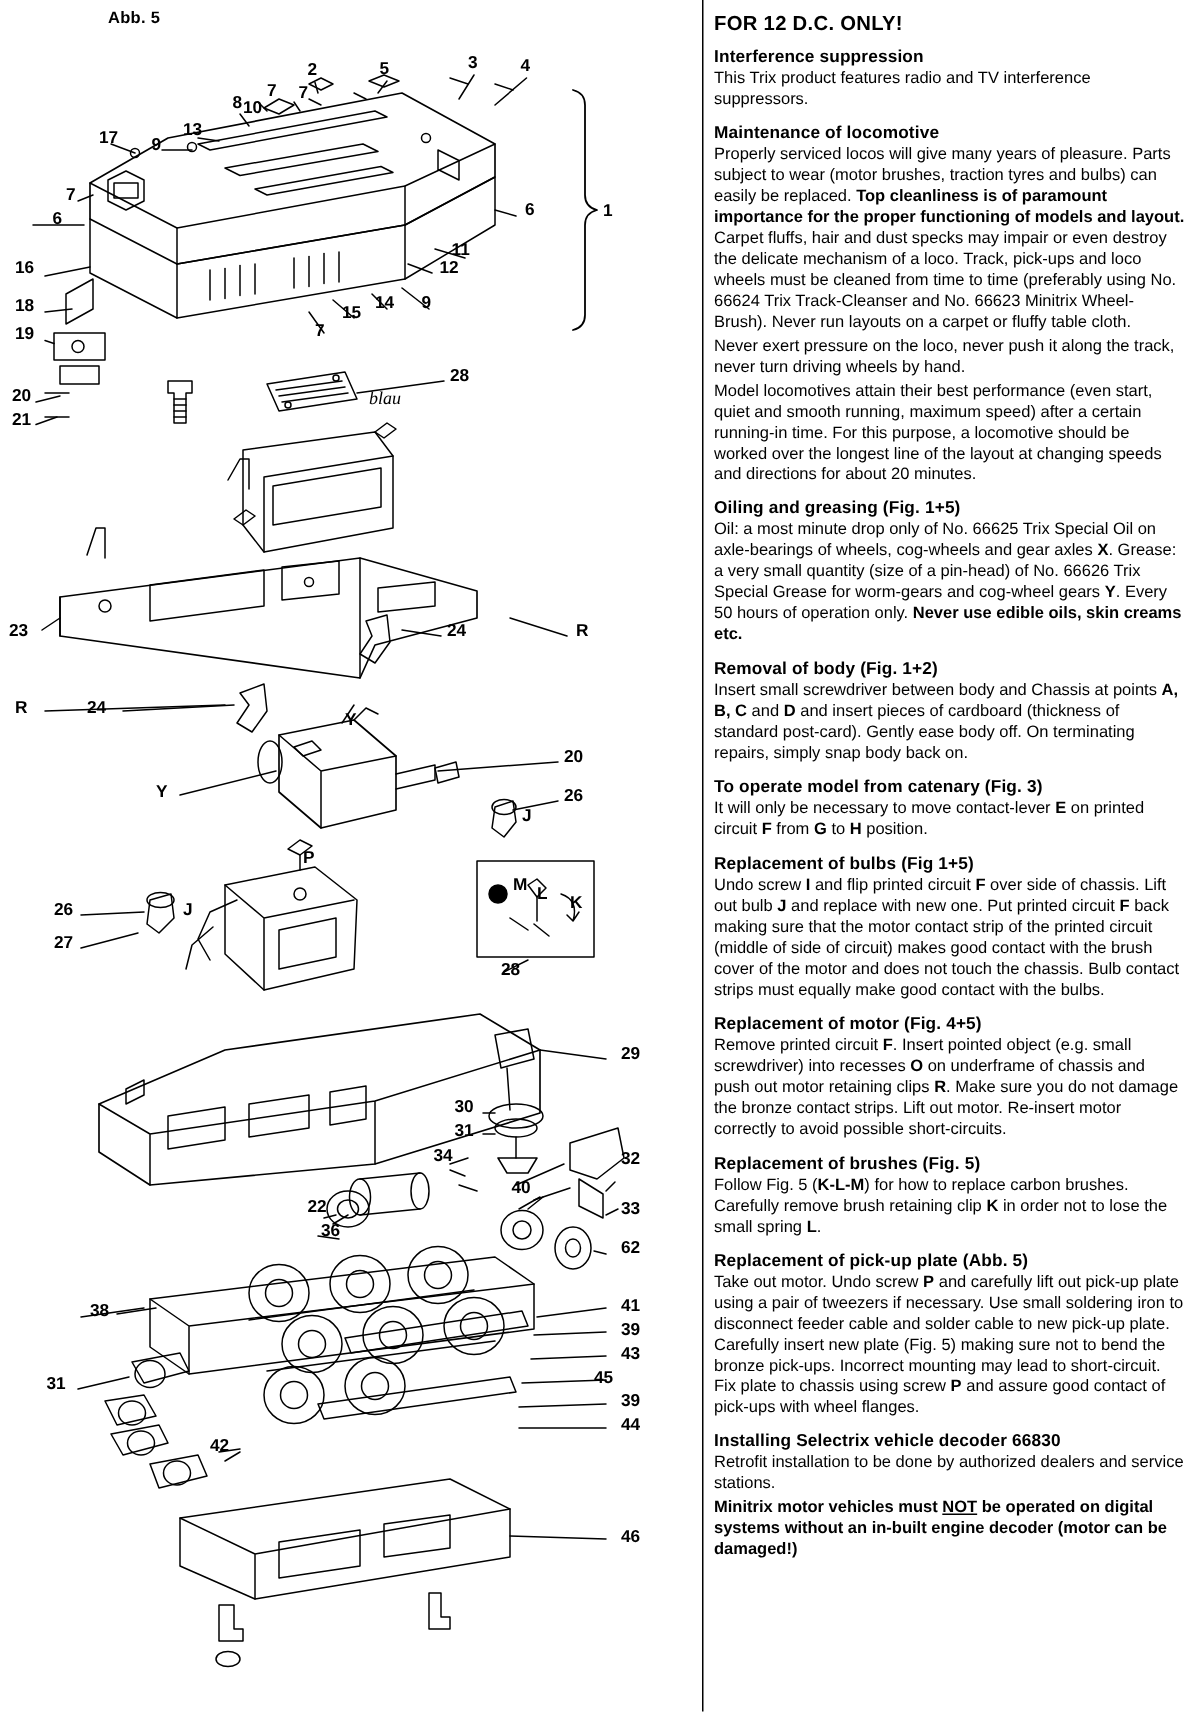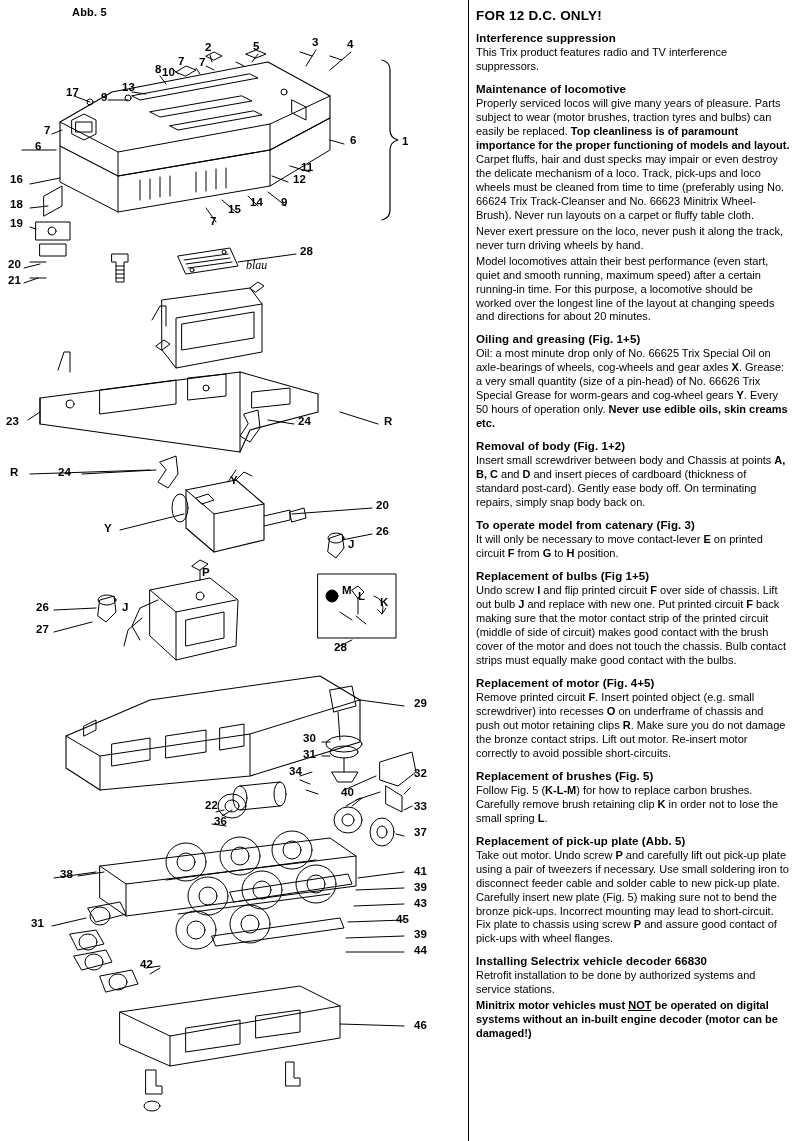--- a/index.html
+++ b/index.html
@@ -391,21 +391,21 @@
       <span class="callout" style="left:334px; top:642px;">28</span>
       <span class="callout" style="left:414px; top:698px;">29</span>
       <span class="callout" style="left:303px; top:733px;">30</span>
       <span class="callout" style="left:303px; top:749px;">31</span>
       <span class="callout" style="left:31px; top:918px;">31</span>
       <span class="callout" style="left:414px; top:768px;">32</span>
       <span class="callout" style="left:414px; top:801px;">33</span>
       <span class="callout" style="left:289px; top:766px;">34</span>
       <span class="callout" style="left:205px; top:800px;">22</span>
       <span class="callout" style="left:214px; top:816px;">36</span>
-      <span class="callout" style="left:414px; top:827px;">37</span>
+      <span class="callout" style="left:414px; top:827px;">62</span>
       <span class="callout" style="left:60px; top:869px;">38</span>
       <span class="callout" style="left:414px; top:882px;">39</span>
       <span class="callout" style="left:414px; top:929px;">39</span>
       <span class="callout" style="left:341px; top:787px;">40</span>
       <span class="callout" style="left:414px; top:866px;">41</span>
       <span class="callout" style="left:140px; top:959px;">42</span>
       <span class="callout" style="left:414px; top:898px;">43</span>
       <span class="callout" style="left:414px; top:945px;">44</span>
       <span class="callout" style="left:396px; top:914px;">45</span>
       <span class="callout" style="left:414px; top:1020px;">46</span>
@@ -442,17 +442,17 @@
     <h2>Replacement of motor (Fig. 4+5)</h2>
     <p>Remove printed circuit <b>F</b>. Insert pointed object (e.g. small screwdriver) into recesses <b>O</b> on underframe of chassis and push out motor retaining clips <b>R</b>. Make sure you do not damage the bronze contact strips. Lift out motor. Re-insert motor correctly to avoid possible short-circuits.</p>
 
     <h2>Replacement of brushes (Fig. 5)</h2>
     <p>Follow Fig. 5 (<b>K-L-M</b>) for how to replace carbon brushes. Carefully remove brush retaining clip <b>K</b> in order not to lose the small spring <b>L</b>.</p>
 
     <h2>Replacement of pick-up plate (Abb. 5)</h2>
     <p>Take out motor. Undo screw <b>P</b> and carefully lift out pick-up plate using a pair of tweezers if necessary. Use small soldering iron to disconnect feeder cable and solder cable to new pick-up plate. Carefully insert new plate (Fig. 5) making sure not to bend the bronze pick-ups. Incorrect mounting may lead to short-circuit. Fix plate to chassis using screw <b>P</b> and assure good contact of pick-ups with wheel flanges.</p>
 
     <h2>Installing Selectrix vehicle decoder 66830</h2>
-    <p>Retrofit installation to be done by authorized systems and service stations.</p>
+    <p>Retrofit installation to be done by authorized dealers and service stations.</p>
     <p><b>Minitrix motor vehicles must <u>NOT</u> be operated on digital systems without an in-built engine decoder (motor can be damaged!)</b></p>
   </div>
 
 </div>
 
 </body></html>

